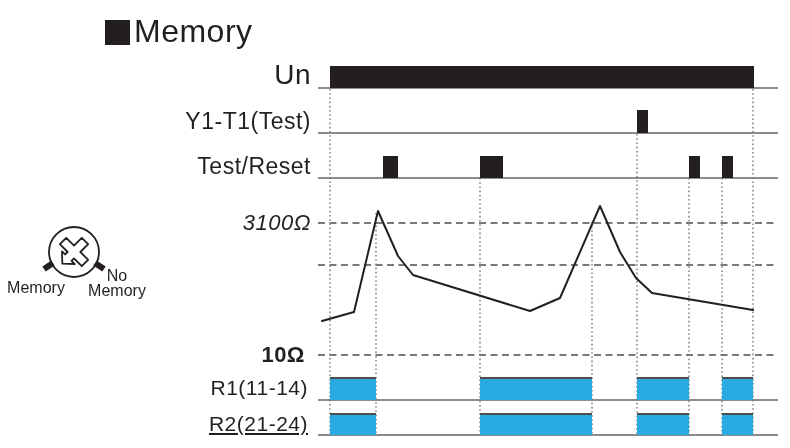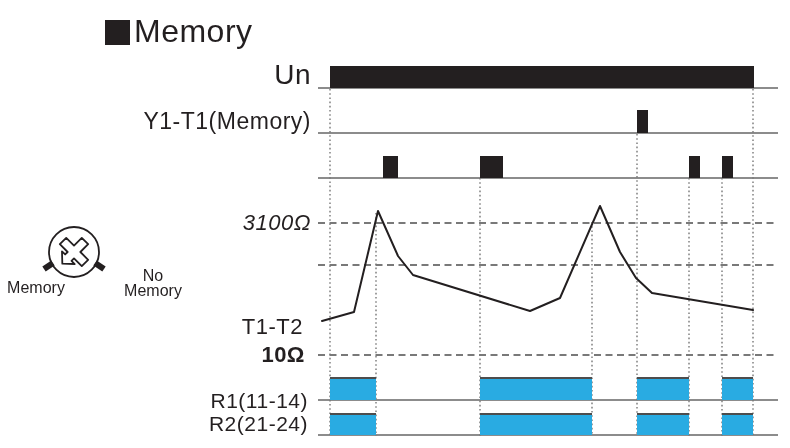--- a/index.html
+++ b/index.html
@@ -13,43 +13,43 @@
 
   .row-labels{position:absolute;left:0;top:0;width:311px;height:364px;}
   .lbl{position:absolute;right:0;text-align:right;white-space:nowrap;letter-spacing:0.5px;}
   .lbl-un   {top:60px; font-size:28px;line-height:30px;}
   .lbl-y1   {top:109px;font-size:23px;line-height:25px;}
   .lbl-test {top:154px;font-size:23px;line-height:25px;}
   .lbl-3100 {top:211px;font-size:22px;line-height:24px;font-style:italic;}
   .lbl-1650 {top:251px;font-size:22px;line-height:24px;}
   .lbl-t1t2 {top:315px;font-size:22px;line-height:24px;right:8px;}
   .lbl-10   {top:343px;font-size:22px;line-height:24px;right:6px;font-weight:bold;}
-  .lbl-r1   {top:376px;font-size:21px;line-height:23px;right:3px;margin-top:13px;}
-  .lbl-r2   {top:412px;font-size:21px;line-height:23px;right:3px;}
+  .lbl-r1   {top:376px;font-size:21px;line-height:23px;right:3px;}
+  .lbl-r2   {top:412px;font-size:21px;line-height:23px;right:3px;text-decoration:underline;}
 
   .knob{position:absolute;left:0;top:220px;width:170px;height:90px;}
   .knob svg{position:absolute;left:0;top:0;}
   .knob-left{position:absolute;left:5px;top:60px;width:62px;font-size:16px;line-height:15px;text-align:center;}
-  .knob-right{position:absolute;left:84px;top:48px;width:66px;font-size:16px;line-height:15px;text-align:center;margin-left:36px;}
+  .knob-right{position:absolute;left:84px;top:48px;width:66px;font-size:16px;line-height:15px;text-align:center;}
 
   #diagram{position:absolute;left:0;top:0;}
 </style>
 </head>
 <body>
 
 <div class="title">
   <span class="sq"></span>
   <span class="title-text">Memory</span>
 </div>
 
 <div class="row-labels">
   <div class="lbl lbl-un">Un</div>
-  <div class="lbl lbl-y1">Y1-T1(Memory)</div>
+  <div class="lbl lbl-y1">Y1-T1(Test)</div>
+  <div class="lbl lbl-test">Test/Reset</div>
   <div class="lbl lbl-3100">3100Ω</div>
-  <div class="lbl lbl-t1t2">T1-T2</div>
   <div class="lbl lbl-10">10Ω</div>
   <div class="lbl lbl-r1">R1(11-14)</div>
   <div class="lbl lbl-r2">R2(21-24)</div>
 </div>
 
 <div class="knob">
   <svg width="170" height="90" viewBox="0 0 170 90">
     <circle cx="74" cy="32" r="25" fill="none" stroke="#231f20" stroke-width="1.8"></circle>
     <path d="M -4.5,-15.5 L 4.5,-15.5 L 4.5,-4.5 L 15.5,-4.5 L 15.5,4.5 L 4.5,4.5 L 4.5,8 L 9,8 L 0,16.5 L -9,8 L -4.5,8 L -4.5,4.5 L -15.5,4.5 L -15.5,-4.5 L -4.5,-4.5 Z" transform="translate(74,32) rotate(45)" fill="none" stroke="#231f20" stroke-width="1.8" stroke-linejoin="round"></path>
     <line x1="44" y1="49" x2="53" y2="43" stroke="#231f20" stroke-width="6"></line>

